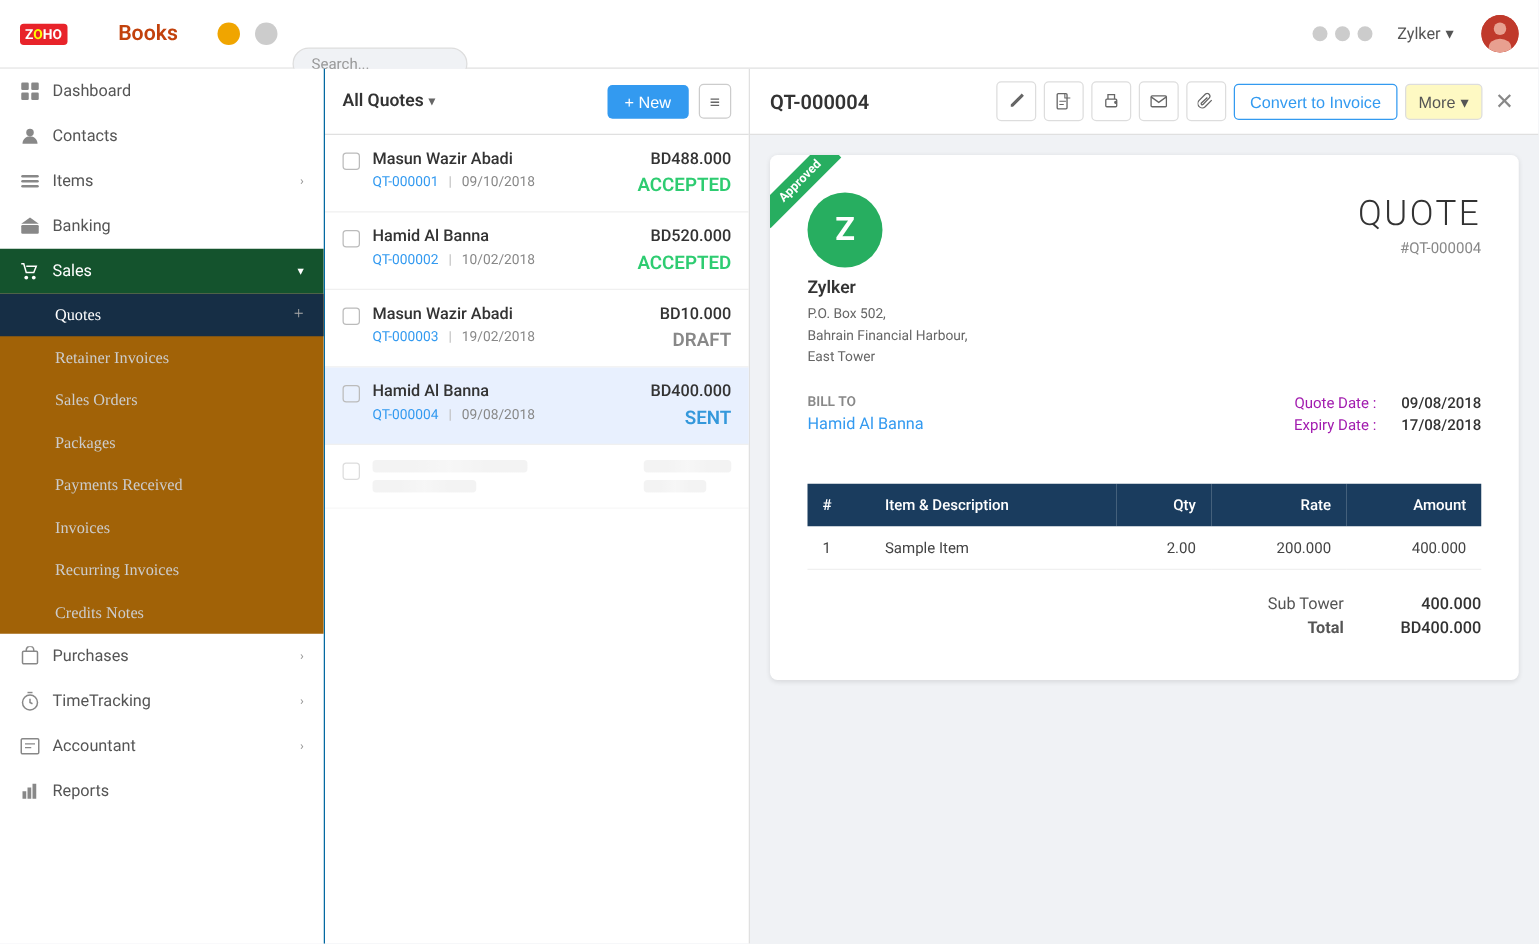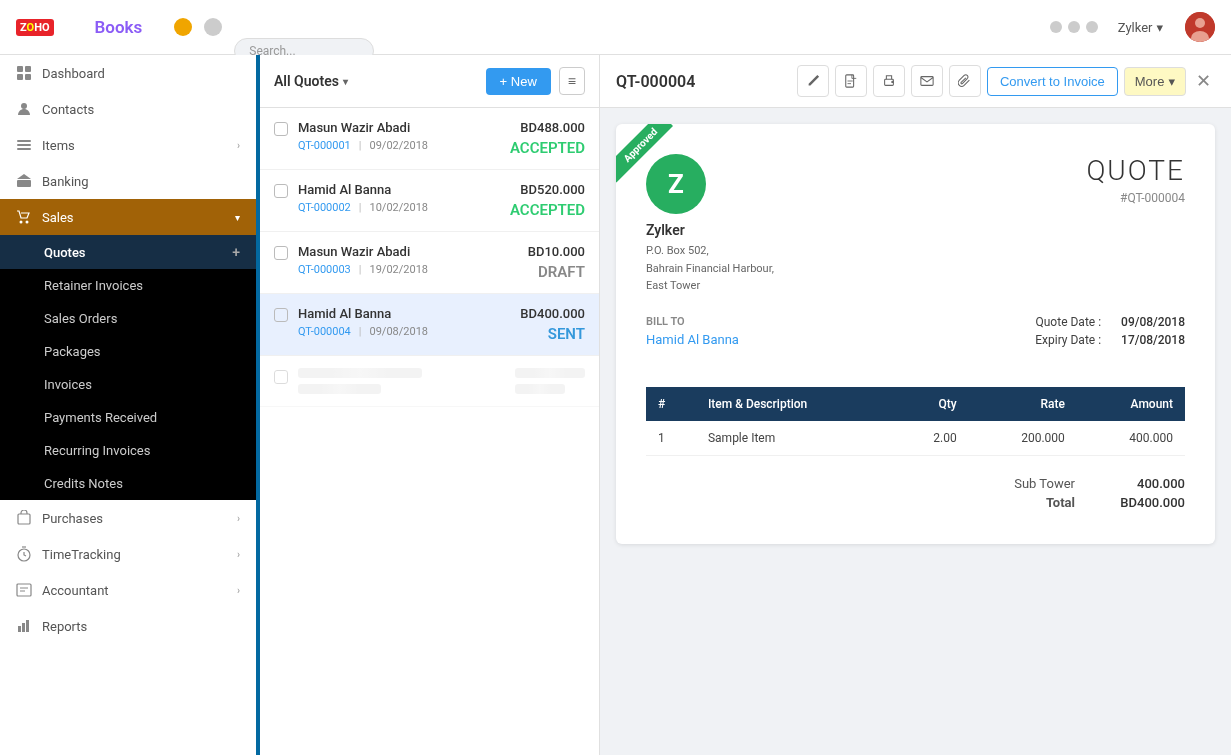--- a/index.html
+++ b/index.html
@@ -3,39 +3,39 @@
   <meta charset="utf-8">
   <style>
     * { box-sizing: border-box; margin: 0; padding: 0; }
     body { font-family: -apple-system, BlinkMacSystemFont, 'Segoe UI', Roboto, sans-serif; font-size: 13px; background: #f0f2f5; color: #333; height: 755px; width: 1231px; overflow: hidden; }
 
     
     .topbar { height: 55px; background: #fff; display: flex; align-items: center; padding: 0 16px; border-bottom: 1px solid #e0e0e0; gap: 12px; }
     .logo { display: flex; align-items: center; gap: 6px; }
     .logo-zoho { background: #e8232a; color: #fff; font-weight: bold; font-size: 11px; padding: 2px 4px; border-radius: 3px; }
     .logo-zoho span.o { color: #ff0; }
-    .logo-books { font-size: 17px; font-weight: 600; color: #8b5cf6; padding-left: 35px; }
+    .logo-books { font-size: 17px; font-weight: 600; color: #c2410c; padding-left: 35px; }
     .topbar-spacer { flex: 1; }
     .topbar-search { background: #f0f2f5; border: 1px solid #ddd; border-radius: 20px; padding: 5px 14px; width: 140px; font-size: 12px; color: #999; margin-top: 48px; }
     .topbar-dots { display: flex; gap: 6px; margin: 0 8px; }
     .topbar-dot { width: 12px; height: 12px; border-radius: 50%; background: #ccc; }
     .user-menu { display: flex; align-items: center; gap: 4px; font-size: 13px; color: #555; cursor: pointer; margin-right: 10px; }
     .user-avatar { width: 30px; height: 30px; border-radius: 50%; background: #c0392b; display: flex; align-items: center; justify-content: center; color: #fff; font-size: 13px; font-weight: bold; overflow: hidden; }
 
     
     .main-layout { display: flex; height: calc(755px - 55px); }
 
     
-    .sidebar { width: 260px; background: #fff; border-right: 4px solid #0369a1; overflow-y: auto; flex-shrink: 0; }
+    .sidebar { width: 260px; background: #fff; border-right: 1px solid #0369a1; overflow-y: auto; flex-shrink: 0; }
     .sidebar-item { display: flex; align-items: center; gap: 10px; padding: 10px 16px; cursor: pointer; color: #555; font-size: 13px; border-radius: 0; }
     .sidebar-item .label { flex: 1; }
     .sidebar-item .chevron { font-size: 10px; color: #999; }
-    .sidebar-item.active { background: #a16207; color: #fff; }
+    .sidebar-item.active { background: #14532d; color: #fff; }
     .sidebar-item.active .chevron { color: #fff; }
-    .sidebar-sub { background: #000000; }
+    .sidebar-sub { background: #a16207; font-family: Liberation Serif, serif; }
     .sidebar-sub-item { padding: 9px 16px 9px 44px; color: #ccc; cursor: pointer; font-size: 13px; display: flex; align-items: center; justify-content: space-between; }
     .sidebar-sub-item.active-sub { color: #fff; background: #162e45; font-weight: 500; }
     .sidebar-sub-item .plus-icon { color: #aaa; font-size: 14px; }
 
     
     .content-area { flex: 1; display: flex; overflow: hidden; }
 
     
     .list-panel { width: 340px; border-right: 1px solid #e0e0e0; background: #fff; display: flex; flex-direction: column; flex-shrink: 0; }
     .list-header { padding: 12px 14px; border-bottom: 1px solid #e0e0e0; display: flex; align-items: center; gap: 8px; }
@@ -79,21 +79,21 @@
     .company-logo { width: 60px; height: 60px; border-radius: 50%; background: #27ae60; display: flex; align-items: center; justify-content: center; color: #fff; font-size: 26px; font-weight: bold; margin-bottom: 8px; }
     .company-name { font-size: 14px; font-weight: 600; color: #333; }
     .company-address { font-size: 11px; color: #666; line-height: 1.6; margin-top: 4px; }
     .quote-title-block { text-align: right; }
     .quote-title-text { font-size: 28px; font-weight: 300; color: #333; letter-spacing: 2px; }
     .quote-number { font-size: 12px; color: #888; margin-top: 4px; }
     .bill-to-section { margin-bottom: 16px; }
     .bill-to-label { font-size: 11px; font-weight: 600; color: #888; text-transform: uppercase; margin-bottom: 4px; }
     .bill-to-name { font-size: 13px; color: #339af0; cursor: pointer; }
     .date-row { display: flex; gap: 20px; margin-bottom: 4px; }
-    .date-label { color: #404040; text-align: right; min-width: 90px; }
+    .date-label { color: #a21caf; text-align: right; min-width: 90px; }
     .date-value { color: #333; font-weight: 500; }
 
     
     .items-table { width: 100%; border-collapse: collapse; margin-top: 24px; clear: both; }
     .items-table thead tr { background: #1a3c5e; color: #fff; }
     .items-table thead th { padding: 10px 12px; text-align: left; font-size: 12px; font-weight: 500; }
     .items-table thead th.right { text-align: right; }
     .items-table tbody td { padding: 10px 12px; font-size: 12px; color: #444; border-bottom: 1px solid #f0f0f0; }
     .items-table tbody td.right { text-align: right; }
 
@@ -195,24 +195,24 @@
       <div class="sidebar-sub-item">
         <span>Retainer Invoices</span>
       </div>
       <div class="sidebar-sub-item">
         <span>Sales Orders</span>
       </div>
       <div class="sidebar-sub-item">
         <span>Packages</span>
       </div>
       <div class="sidebar-sub-item">
+        <span>Payments Received</span>
+      </div>
+      <div class="sidebar-sub-item">
         <span>Invoices</span>
-      </div>
-      <div class="sidebar-sub-item">
-        <span>Payments Received</span>
       </div>
       <div class="sidebar-sub-item">
         <span>Recurring Invoices</span>
       </div>
       <div class="sidebar-sub-item">
         <span>Credits Notes</span>
       </div>
     </div>
 
     <div class="sidebar-item">
@@ -270,21 +270,21 @@
       </div>
 
       <div id="quote-list">
           <div class="quote-item">
       <div class="quote-checkbox"></div>
       <div class="quote-info">
         <div class="quote-name">Masun Wazir Abadi</div>
         <div class="quote-meta">
           <span>QT-000001</span>
           <span class="sep">|</span>
-          <span class="date">09/02/2018</span>
+          <span class="date">09/10/2018</span>
         </div>
       </div>
       <div class="quote-right">
         <div class="quote-amount">BD488.000</div>
         <div class="quote-status accepted">ACCEPTED</div>
       </div>
     </div>
           <div class="quote-item">
       <div class="quote-checkbox"></div>
       <div class="quote-info">

